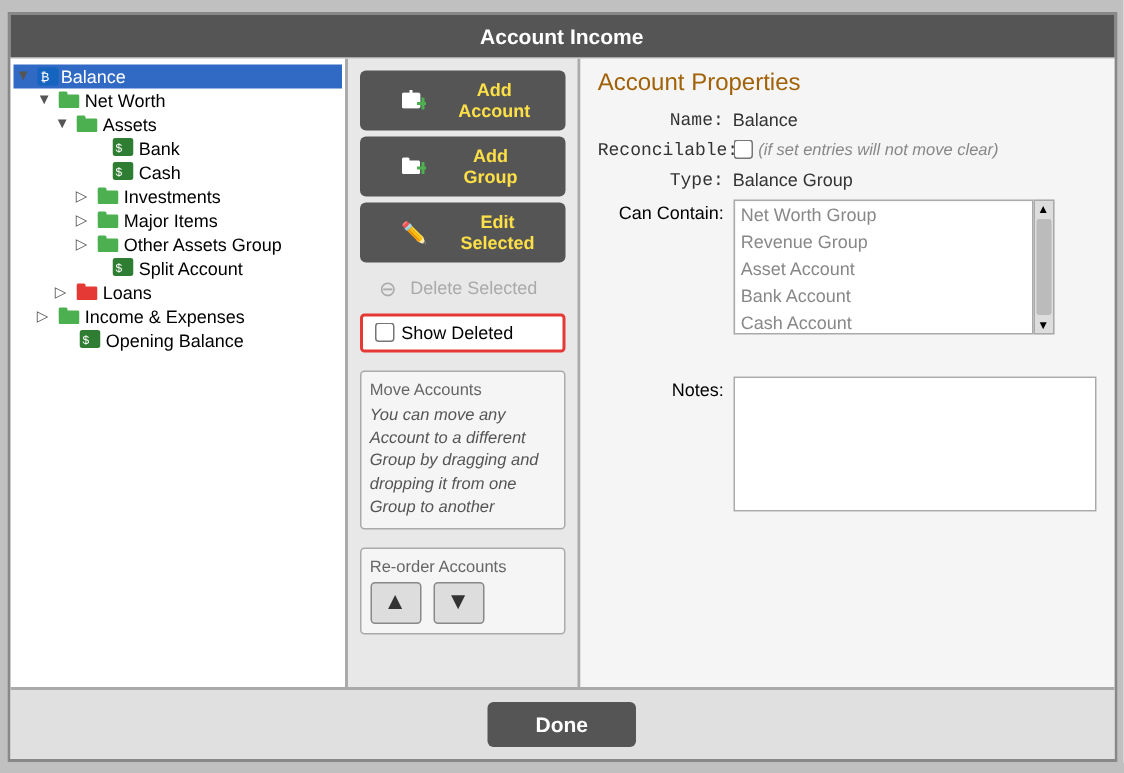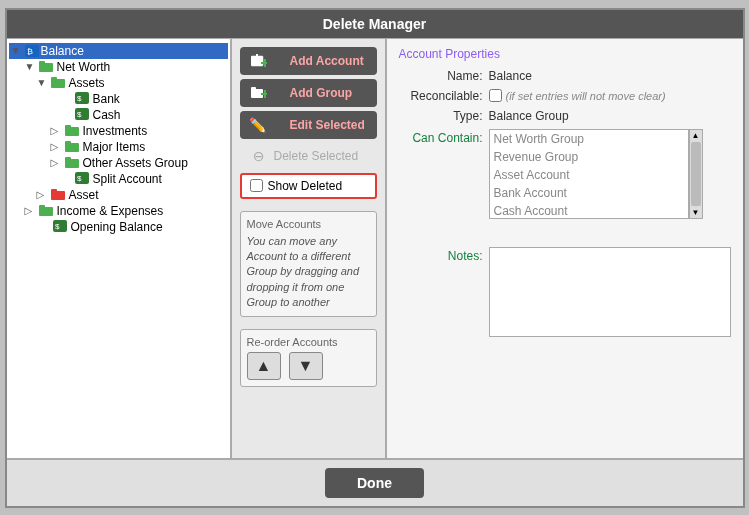--- a/index.html
+++ b/index.html
@@ -78,25 +78,25 @@
       border-right: 2px solid #aaa;
       padding: 8px;
       display: flex;
       flex-direction: column;
       gap: 4px;
     }
     .action-btn {
       display: flex;
       align-items: center;
       gap: 22px;
-      padding: 6px 10px;
+      padding: 6px 28px;
       border: none;
       border-radius: 4px;
       background: #555;
-      color: #fca5a5;
+      color: #fde047;
       font-size: 12px;
       font-weight: bold;
       cursor: pointer;
       width: 100%;
     }
     .btn-icon {
       width: 18px;
       height: 16px;
       display: inline-flex;
       align-items: center;
@@ -172,35 +172,36 @@
 
     
     .properties-panel {
       flex: 1;
       padding: 8px 12px;
       background: #f5f5f5;
       display: flex;
       flex-direction: column;
     }
     .props-title {
-      color: #8b5cf6;
-      font-size: 12px;
+      color: #a16207;
+      font-size: 16px;
       margin-bottom: 8px;
     }
     .prop-row {
       display: flex;
       align-items: center;
       margin-bottom: 6px;
     }
     .prop-label {
       width: 90px;
       text-align: right;
       padding-right: 6px;
       color: #333;
       font-size: 12px;
+      font-family: Liberation Mono, monospace;
     }
     .prop-value {
       font-size: 12px;
       color: #333;
     }
     .prop-input {
       border: 1px solid #aaa;
       padding: 2px 4px;
       font-size: 12px;
       width: 160px;
@@ -259,31 +260,31 @@
     
     .tree-label { font-size: 12px; }
 
     .prop-row-top {
       align-items: flex-start;
     }
     .prop-label-top {
       width: 90px;
       text-align: right;
       padding-right: 6px;
-      color: #15803d;
+      color: #000000;
       font-size: 12px;
       padding-top: 2px;
     }
   </style>
 </head>
 <body>
 
 <div class="window">
   <div class="title-bar">
-    <span>Delete Manager</span>
+    <span>Account Income</span>
   </div>
   <div class="content-area">
 
     <div class="tree-panel">
 
       <div class="tree-item selected" style="padding-left:2px;">
         <span class="expander">▼</span>
         <span class="tree-icon" style="display:inline-block;width:14px;height:12px;background:#1565c0;border-radius:2px;margin-right:2px;">
           <svg width="14" height="12" viewBox="0 0 14 12">
               <rect width="14" height="12" rx="2" fill="#1565c0"></rect>
@@ -382,21 +383,21 @@
       </div>
 
       <div class="tree-item" style="padding-left:28px;">
         <span class="expander">▷</span>
         <span class="tree-icon">
           <svg width="14" height="12" viewBox="0 0 14 12">
               <rect x="0" y="3" width="14" height="9" rx="1" fill="#e53935"></rect>
               <rect x="0" y="1" width="6" height="4" rx="1" fill="#e53935"></rect>
             </svg>
         </span>
-        <span class="tree-label">Asset</span>
+        <span class="tree-label">Loans</span>
       </div>
 
       <div class="tree-item" style="padding-left:16px;">
         <span class="expander">▷</span>
         <span class="tree-icon">
           <svg width="14" height="12" viewBox="0 0 14 12">
               <rect x="0" y="3" width="14" height="9" rx="1" fill="#4caf50"></rect>
               <rect x="0" y="1" width="6" height="4" rx="1" fill="#4caf50"></rect>
             </svg>
         </span>

